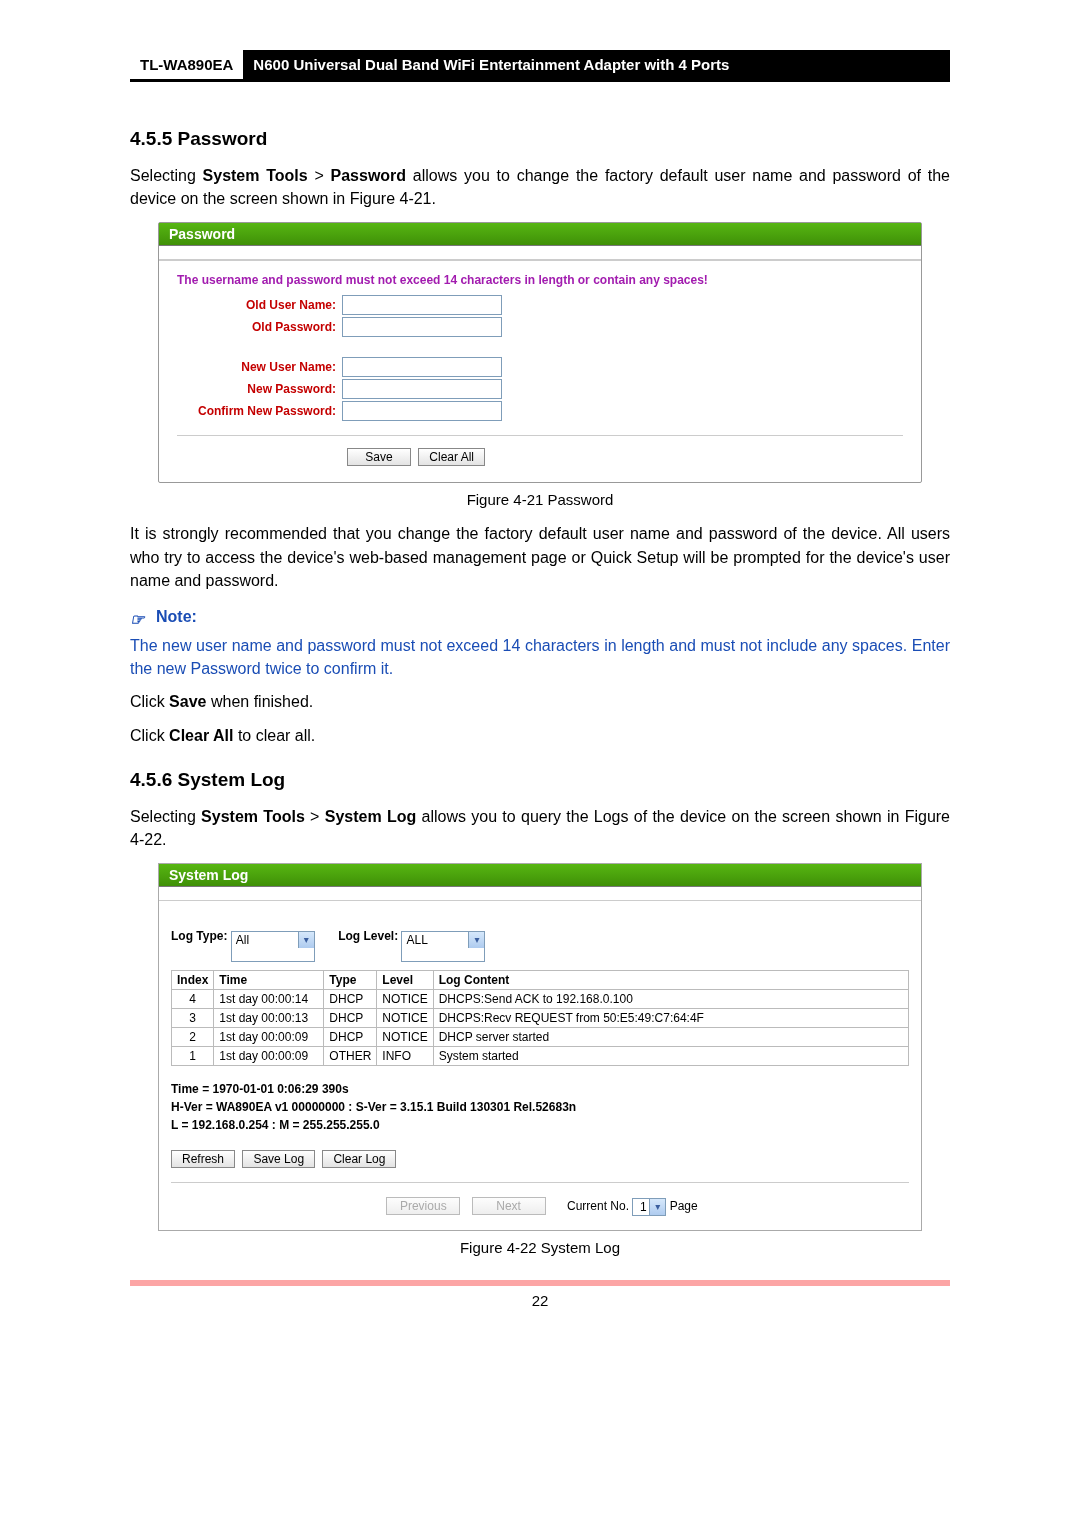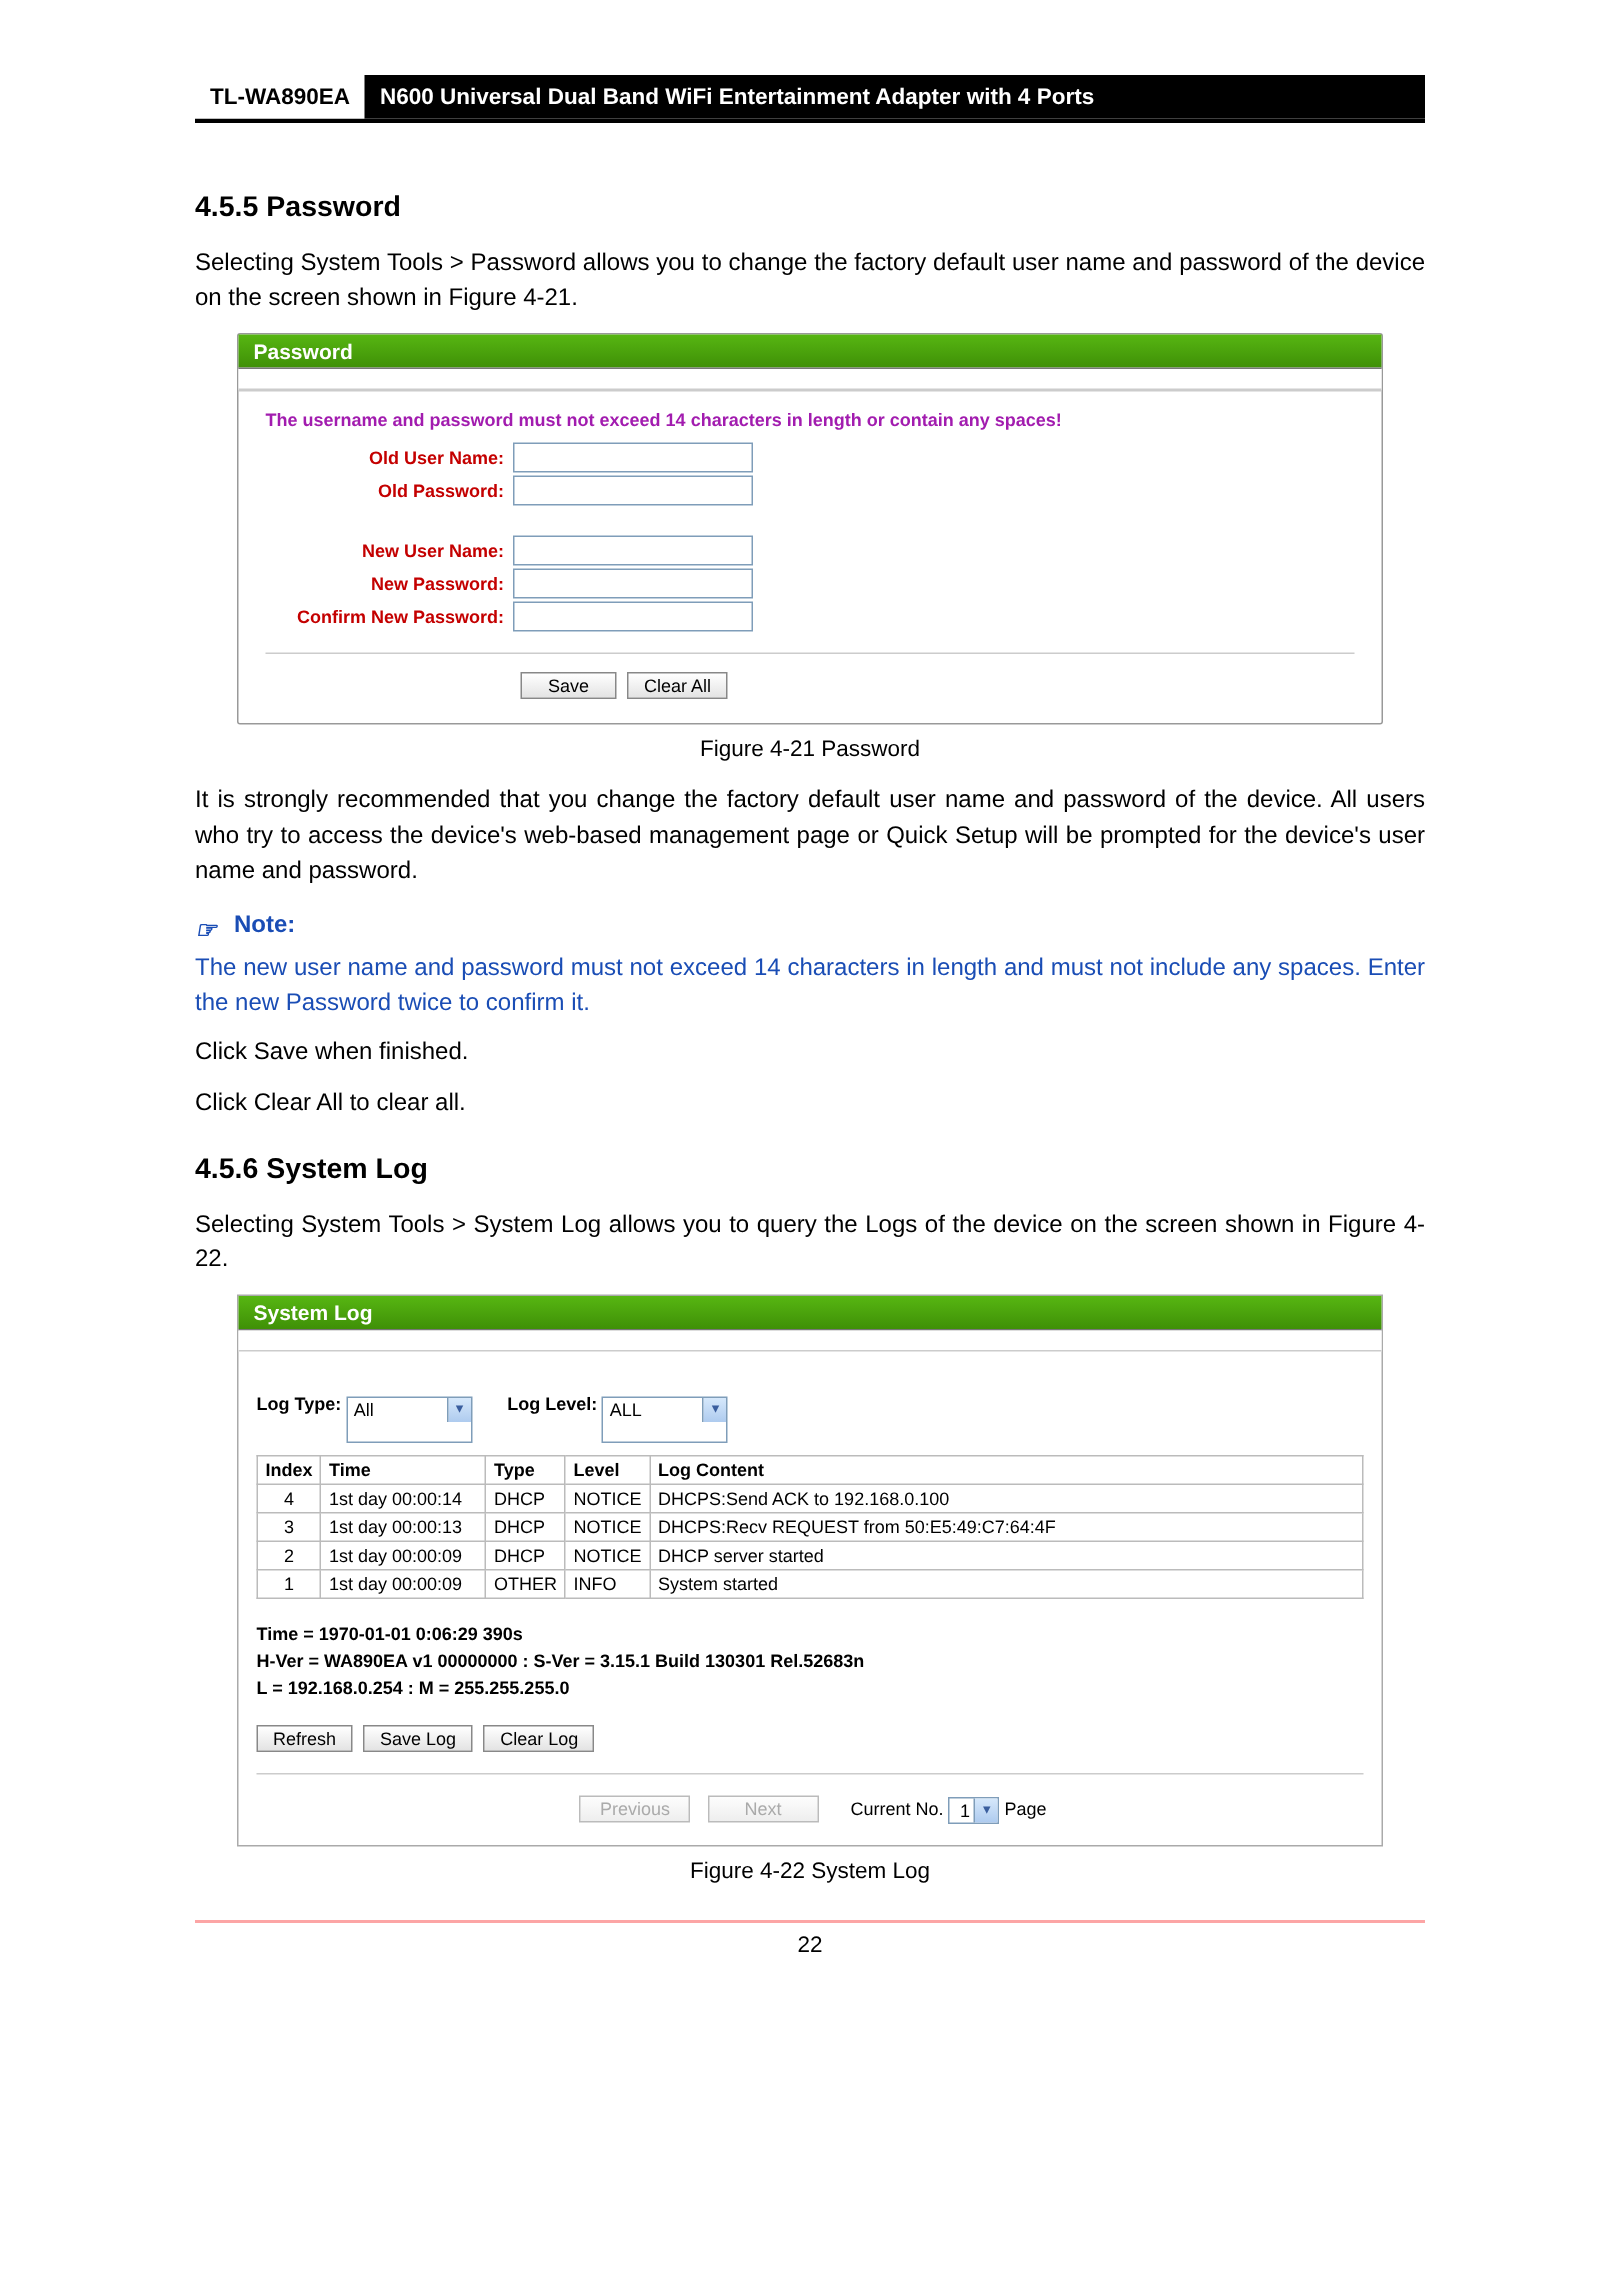--- a/index.html
+++ b/index.html
@@ -42,21 +42,21 @@
     font-weight: bold;
     font-size: 19px;
     margin: 22px 0 14px 0;
   }
   .body-text {
     font-size: 16px;
     line-height: 1.45;
     text-align: justify;
     margin: 10px 0;
   }
-  .bold { font-weight: normal; }
+  .bold { font-weight: bold; }
 
   
   .pw-box {
     border: 1px solid #999;
     border-radius: 2px;
     margin: 12px 28px 6px 28px;
     background: #fff;
   }
   .panel-title {
     background: #4fa60c;
@@ -228,21 +228,21 @@
   .page-num-select {
     display: inline-block;
     border: 1px solid #7f9db9;
     padding: 0 0 0 4px;
     min-width: 34px;
     height: 18px;
     line-height: 16px;
     vertical-align: middle;
   }
   .page-footer {
-    border-top: 2px solid #fca5a5;
+    border-top: 6px solid #fca5a5;
     margin-top: 24px;
     text-align: center;
     padding-top: 6px;
     font-size: 15px;
   }
 </style>
 </head>
 <body>
 
 <div class="page">

